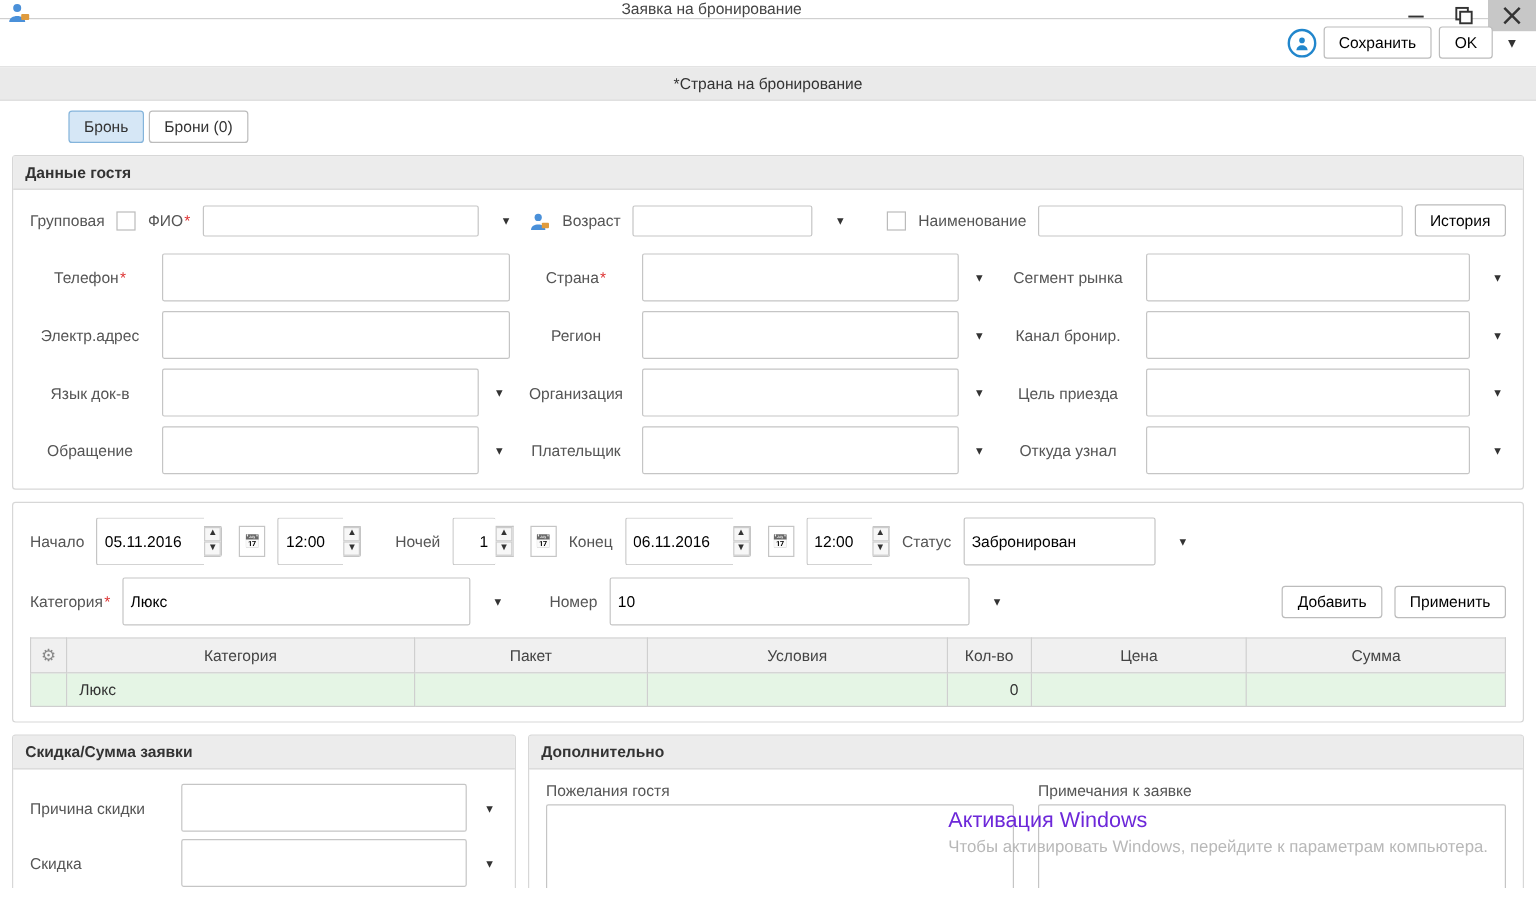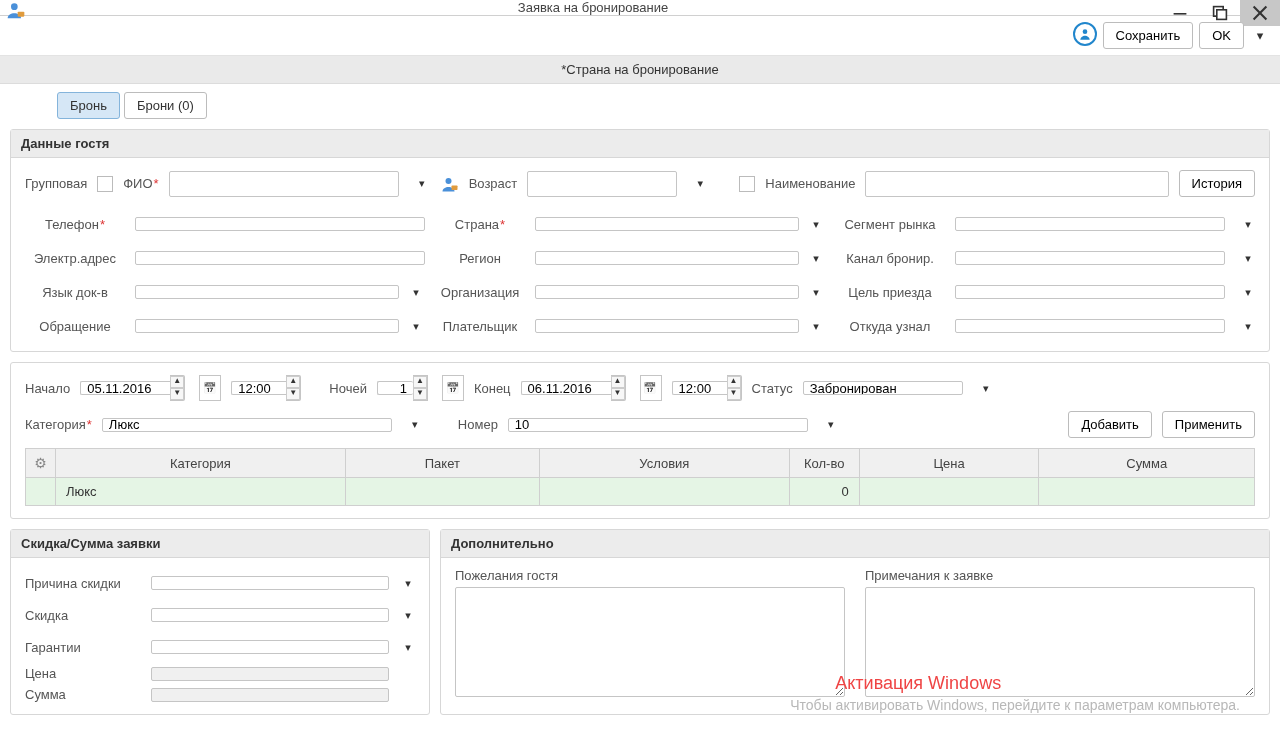--- a/index.html
+++ b/index.html
@@ -7,21 +7,21 @@
 
 
 .titlebar { display: flex; align-items: flex-start; height: 16px; background: #fff; border-bottom: 1px solid #d0d0d0; }
 .titlebar .app-icon { width: 20px; height: 20px; margin-left: 6px; display:flex; align-items:center; justify-content:center; }
 .titlebar .title { flex: 1; text-align: center; font-size: 13px; color: #444; }
 .titlebar .win-btns { display: flex; }
 .titlebar .win-btn { width: 40px; height: 26px; display: flex; align-items: center; justify-content: center; color: #333; }
 .titlebar .win-btn.close { background: #c7c7c7; }
 
 
-.toolbar { display: flex; justify-content: flex-end; padding: 6px 10px; gap: 6px; border-bottom: 1px solid #e3e3e3; }
+.toolbar { display: flex; justify-content: flex-end; align-items: center; padding: 6px 10px; gap: 6px; border-bottom: 1px solid #e3e3e3; }
 .avatar-circle { width: 24px; height: 24px; border: 2px solid #2186cc; border-radius: 50%; display:flex; align-items:center; justify-content:center; }
 .avatar-circle svg { width:14px; height:14px; fill:#2186cc; }
 .btn { background: #fff; border: 1px solid #bcbcbc; border-radius: 3px; padding: 5px 12px; font-size: 13px; cursor: pointer; }
 .caret-btn { width: 20px; display:flex; align-items:center; justify-content:center; }
 
 
 .subheader { background: #eaeaea; text-align: center; padding: 6px 0; font-size: 13px; color: #333; border-bottom: 1px solid #dcdcdc; }
 
 
 .content { padding: 8px 10px 0 10px; height: calc(756px - 26px - 44px - 30px); overflow-y: auto; position: relative; }
@@ -30,21 +30,21 @@
 .tabs { display: flex; gap: 4px; margin-bottom: 10px; padding-left: 47px; }
 .tab { border: 1px solid #bcbcbc; border-radius: 3px; padding: 5px 12px; font-size: 13px; cursor: pointer; background: #fff; }
 .tab.active { background: #d6e7f6; border-color: #84b4db; }
 
 
 .panel { border: 1px solid #d7d7d7; border-radius: 3px; margin-bottom: 10px; }
 .panel-header { background: #ececec; padding: 6px 10px; font-weight: 600; font-size: 13px; border-bottom: 1px solid #d7d7d7; }
 .panel-body { padding: 12px 14px; }
 .lbl { font-size: 13px; color: #555; white-space: nowrap; }
 .lbl.req::after { content: "*"; color: #d33; margin-left: 1px; }
-.inp { border: 1px solid #c5c5c5; border-radius: 2px; height: 14px; padding: 2px 6px; font-size: 13px; background: #fff; }
+.inp { border: 1px solid #c5c5c5; border-radius: 2px; height: 40px; padding: 2px 6px; font-size: 13px; background: #fff; }
 .inp.readonly { background: #f0f0f0; }
 .dd { width: 18px; height: 26px; display: flex; align-items: center; justify-content: center; cursor: pointer; margin-left:4px; }
 .dd::after { content: "▾"; font-size: 11px; color: #333; }
 .chk { width: 16px; height: 16px; border: 1px solid #bbb; background: #fff; display: inline-block; }
 
 
 .guest-grid { display: grid; grid-template-columns: 100px 290px 90px 290px 110px 270px 20px; column-gap: 10px; row-gap: 8px; align-items: center; }
 .guest-grid .lbl { text-align: center; }
 .guest-grid .cell { display: flex; align-items: center; gap: 4px; }
 .guest-grid .inp { flex: 1; }
@@ -84,21 +84,21 @@
 .discount-grid { display: grid; grid-template-columns: 120px 1fr 20px; row-gap: 6px; column-gap: 6px; align-items: center; }
 .discount-grid .inp { width: 100%; }
 .discount-grid .lbl { text-align:left; }
 .add-panel-body { padding: 10px 14px; display: flex; gap: 20px; }
 .add-col { flex: 1; display: flex; flex-direction: column; }
 .add-col .lbl { margin-bottom: 4px; }
 .txtarea { flex:1; border: 1px solid #c5c5c5; border-radius: 2px; min-height: 110px; background: #fff; padding: 6px; font-size: 13px; }
 
 
 .watermark { position: fixed; right: 40px; bottom: 40px; color: #b8b8b8; font-size: 14px; pointer-events: none; line-height: 1.4; }
-.watermark .t1 { font-size: 18px; color:#ef4444;margin-left:45px; }
+.watermark .t1 { font-size: 18px; color:#6d28d9; }
 
 
 svg.ico { width:16px; height:16px; }
 .gear-icon::before { content:"⚙"; color:#888; font-size:14px; }
 .cal-icon::before { content:"📅"; font-size:11px; filter:grayscale(1); }
 </style>
 </head>
 <body>
 
 <div class="titlebar">

